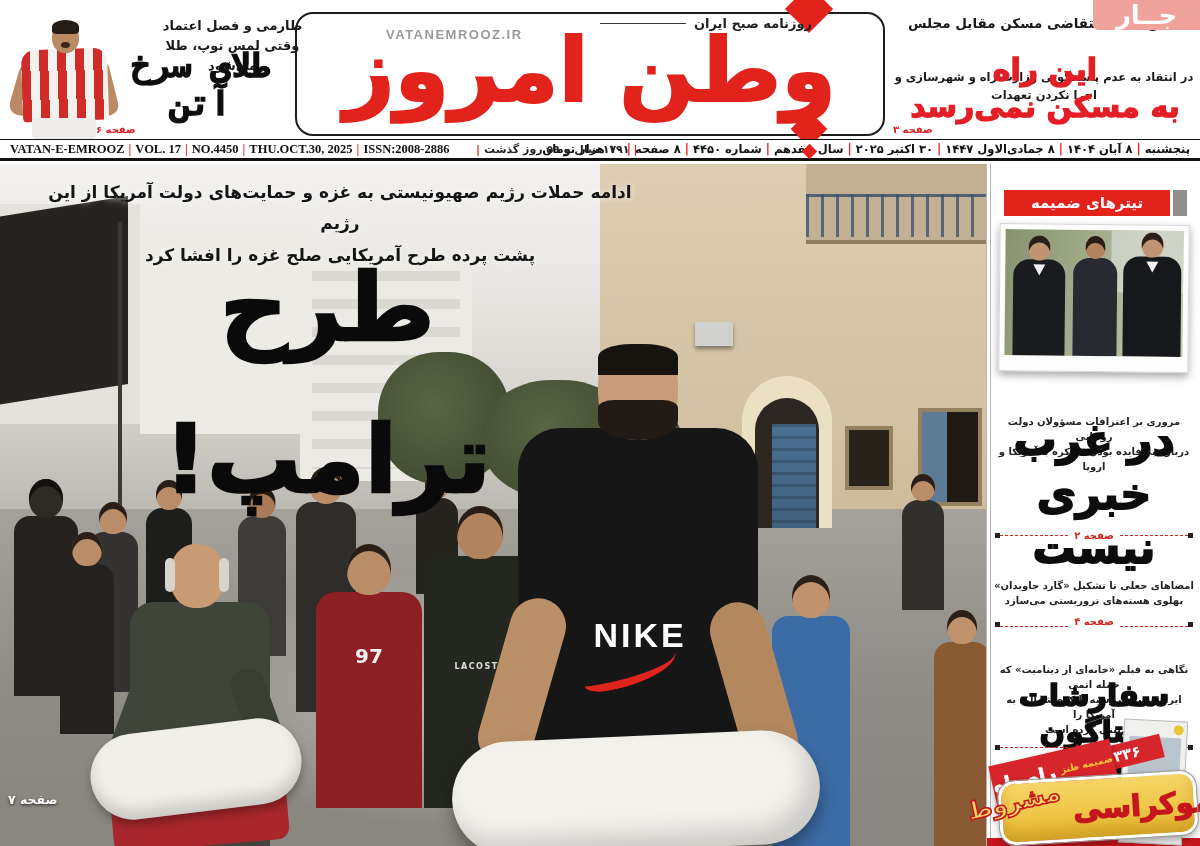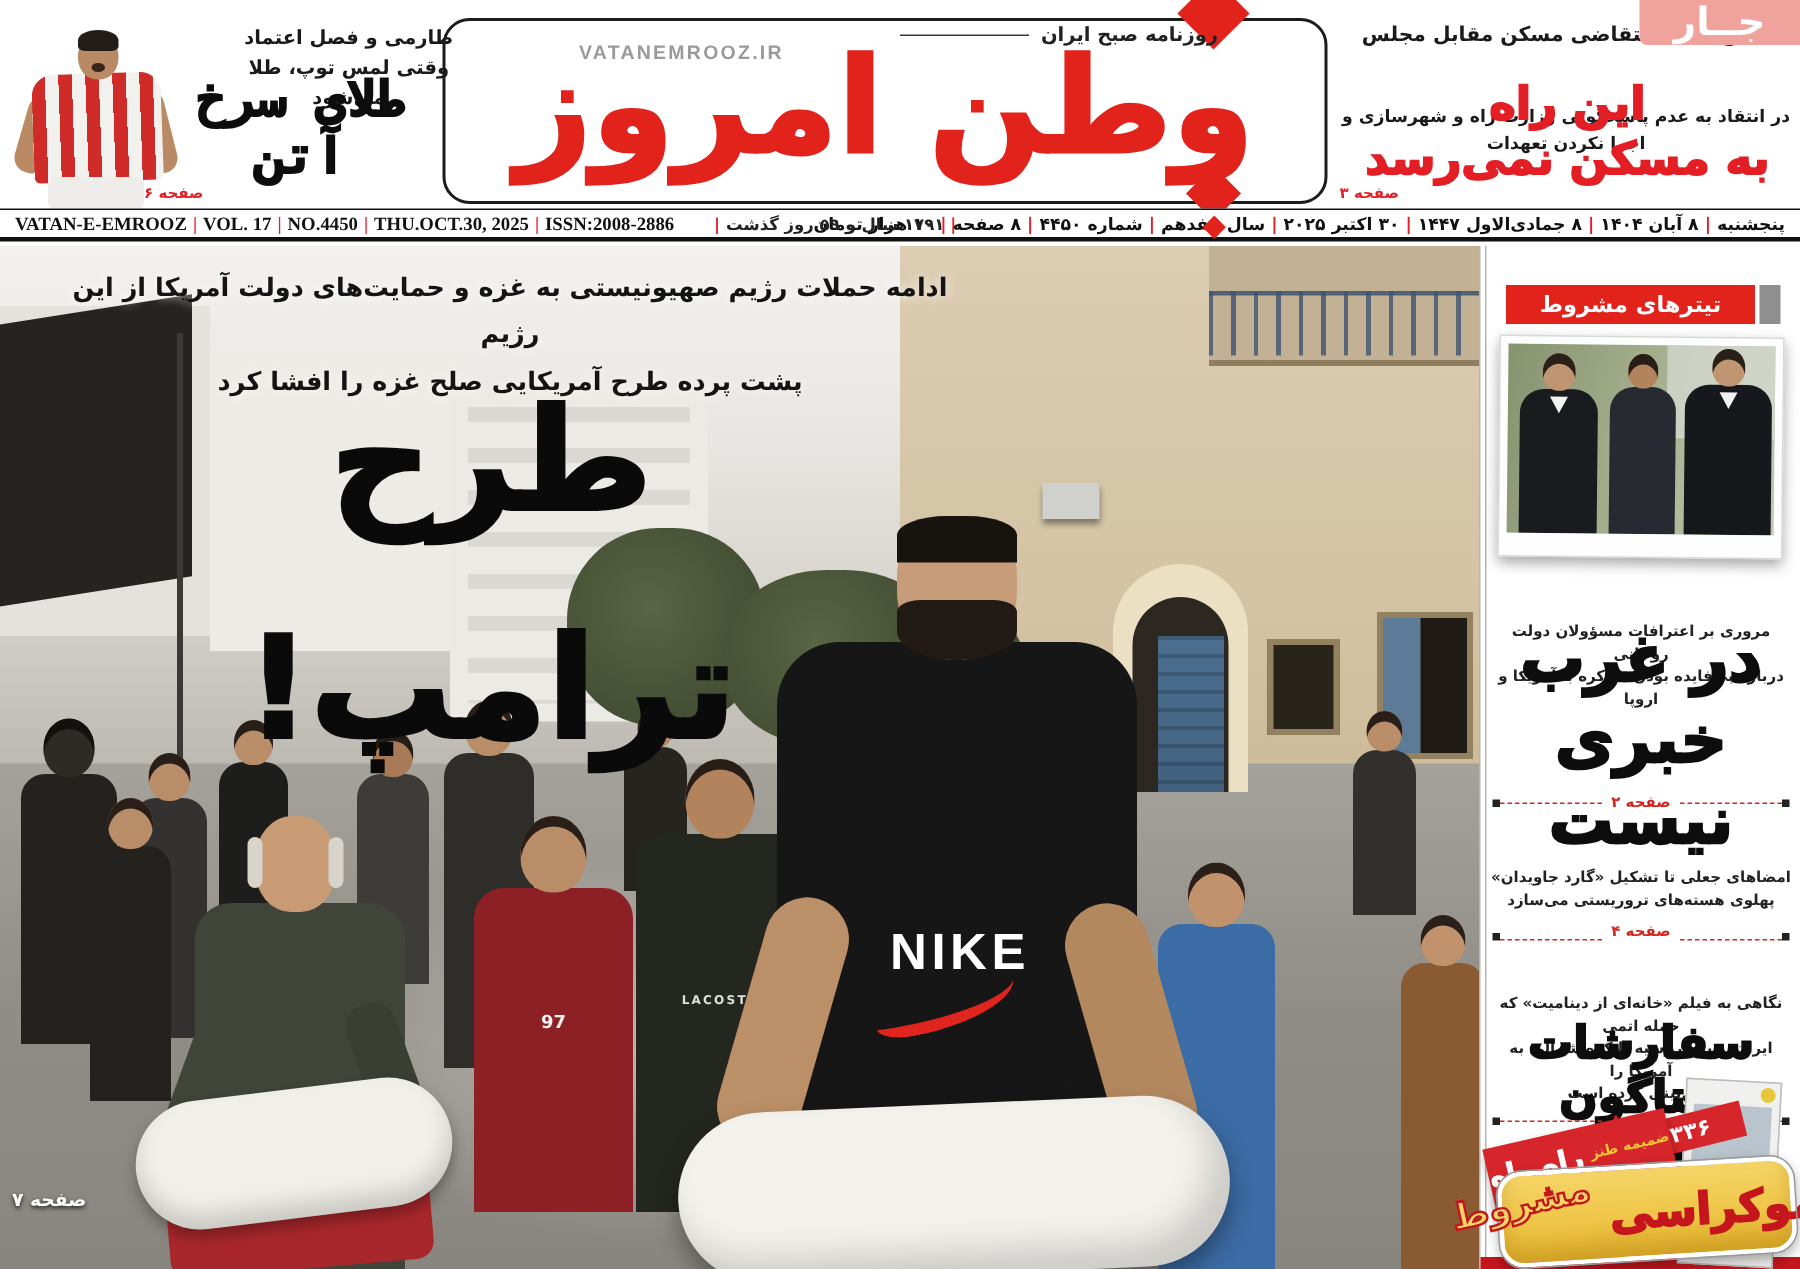--- a/index.html
+++ b/index.html
@@ -81,21 +81,21 @@
   .ac{left:695px;top:158px;width:38px;height:24px;background:#d0d0cc;box-shadow:0 3px 4px rgba(0,0,0,.4);z-index:2;}
   .street{left:0;top:345px;width:986px;height:337px;background:linear-gradient(180deg,#a5a29c,#908d86 50%,#898680);z-index:1;}
   .street::before{content:'';position:absolute;left:180px;top:60px;width:560px;height:260px;background:radial-gradient(ellipse at center,rgba(235,233,228,.5),transparent 70%);}
   
   .person{position:absolute;border-radius:16px 16px 0 0;background:var(--c,#23211e);z-index:3;}
   .person::before{content:'';position:absolute;left:50%;transform:translateX(-50%);
     width:var(--hw,30px);height:calc(var(--hw,30px)*1.14);top:calc(var(--hw,30px)*-1.08);
     border-radius:50% 50% 46% 46%;background:var(--f,#b98d68);box-shadow:inset 0 7px 0 rgba(15,12,10,.85);}
   
   .redman{left:316px;top:428px;width:106px;height:216px;--c:#8c2025;--f:#b98d68;--hw:44px;border-radius:20px 20px 0 0;z-index:4;}
-  .redman .num{position:absolute;top:52px;width:100%;text-align:center;color:#f2f2f2;font-size:12px;font-weight:800;margin-top:30px;}
+  .redman .num{position:absolute;top:52px;width:100%;text-align:center;color:#f2f2f2;font-size:20px;font-weight:800;}
   .lacman{left:424px;top:392px;width:112px;height:252px;--c:#23271f;--f:#b3835d;--hw:46px;z-index:4;}
   .lacman .brand{position:absolute;top:106px;width:100%;text-align:center;color:rgba(255,255,255,.85);font-size:8px;font-weight:700;letter-spacing:1.5px;}
   
   .oldman{left:118px;top:380px;width:180px;height:302px;z-index:5;}
   .oldman div{position:absolute;}
   .om-head{left:52px;top:0;width:54px;height:64px;background:#c89b74;border-radius:46% 46% 44% 44%;}
   .om-head::before,.om-head::after{content:'';position:absolute;top:14px;width:10px;height:34px;background:#d8d3cb;border-radius:5px;}
   .om-head::before{left:-5px;}.om-head::after{right:-5px;}
   .om-body{left:12px;top:58px;width:140px;height:244px;background:#40453a;border-radius:24px 24px 0 0;}
   .om-armL{left:0;top:120px;width:34px;height:122px;background:#40453a;border-radius:16px;transform:rotate(20deg);z-index:6;}
@@ -279,21 +279,21 @@
 
     <div class="lead-kicker">
       <div>ادامه حملات رژیم صهیونیستی به غزه و حمایت‌های دولت آمریکا از این رژیم</div>
       <div>پشت پرده طرح آمریکایی صلح غزه را افشا کرد</div>
     </div>
     <h1 class="abs lead-headline">طرح ترامپ!</h1>
     <div class="photo-page">صفحه ۷</div>
   </div>
 
   <aside class="abs sidebar">
-    <div class="abs side-banner">تیترهای مشروط</div>
+    <div class="abs side-banner">تیترهای ضمیمه</div>
     <div class="abs side-banner-sq"></div>
 
     <div class="abs polaroid">
       <div class="pol-img">
         <div class="pol-glass"></div>
         <div class="person dip" style="left:8px;top:30px;width:52px;height:96px;--c:#1a1b1f;--f:#bf9671;--hw:22px;"></div>
         <div class="person" style="left:68px;top:28px;width:44px;height:98px;--c:#272a30;--f:#b3835d;--hw:20px;"></div>
         <div class="person dip" style="left:118px;top:26px;width:58px;height:100px;--c:#17181c;--f:#bf9671;--hw:22px;"></div>
       </div>
     </div>

